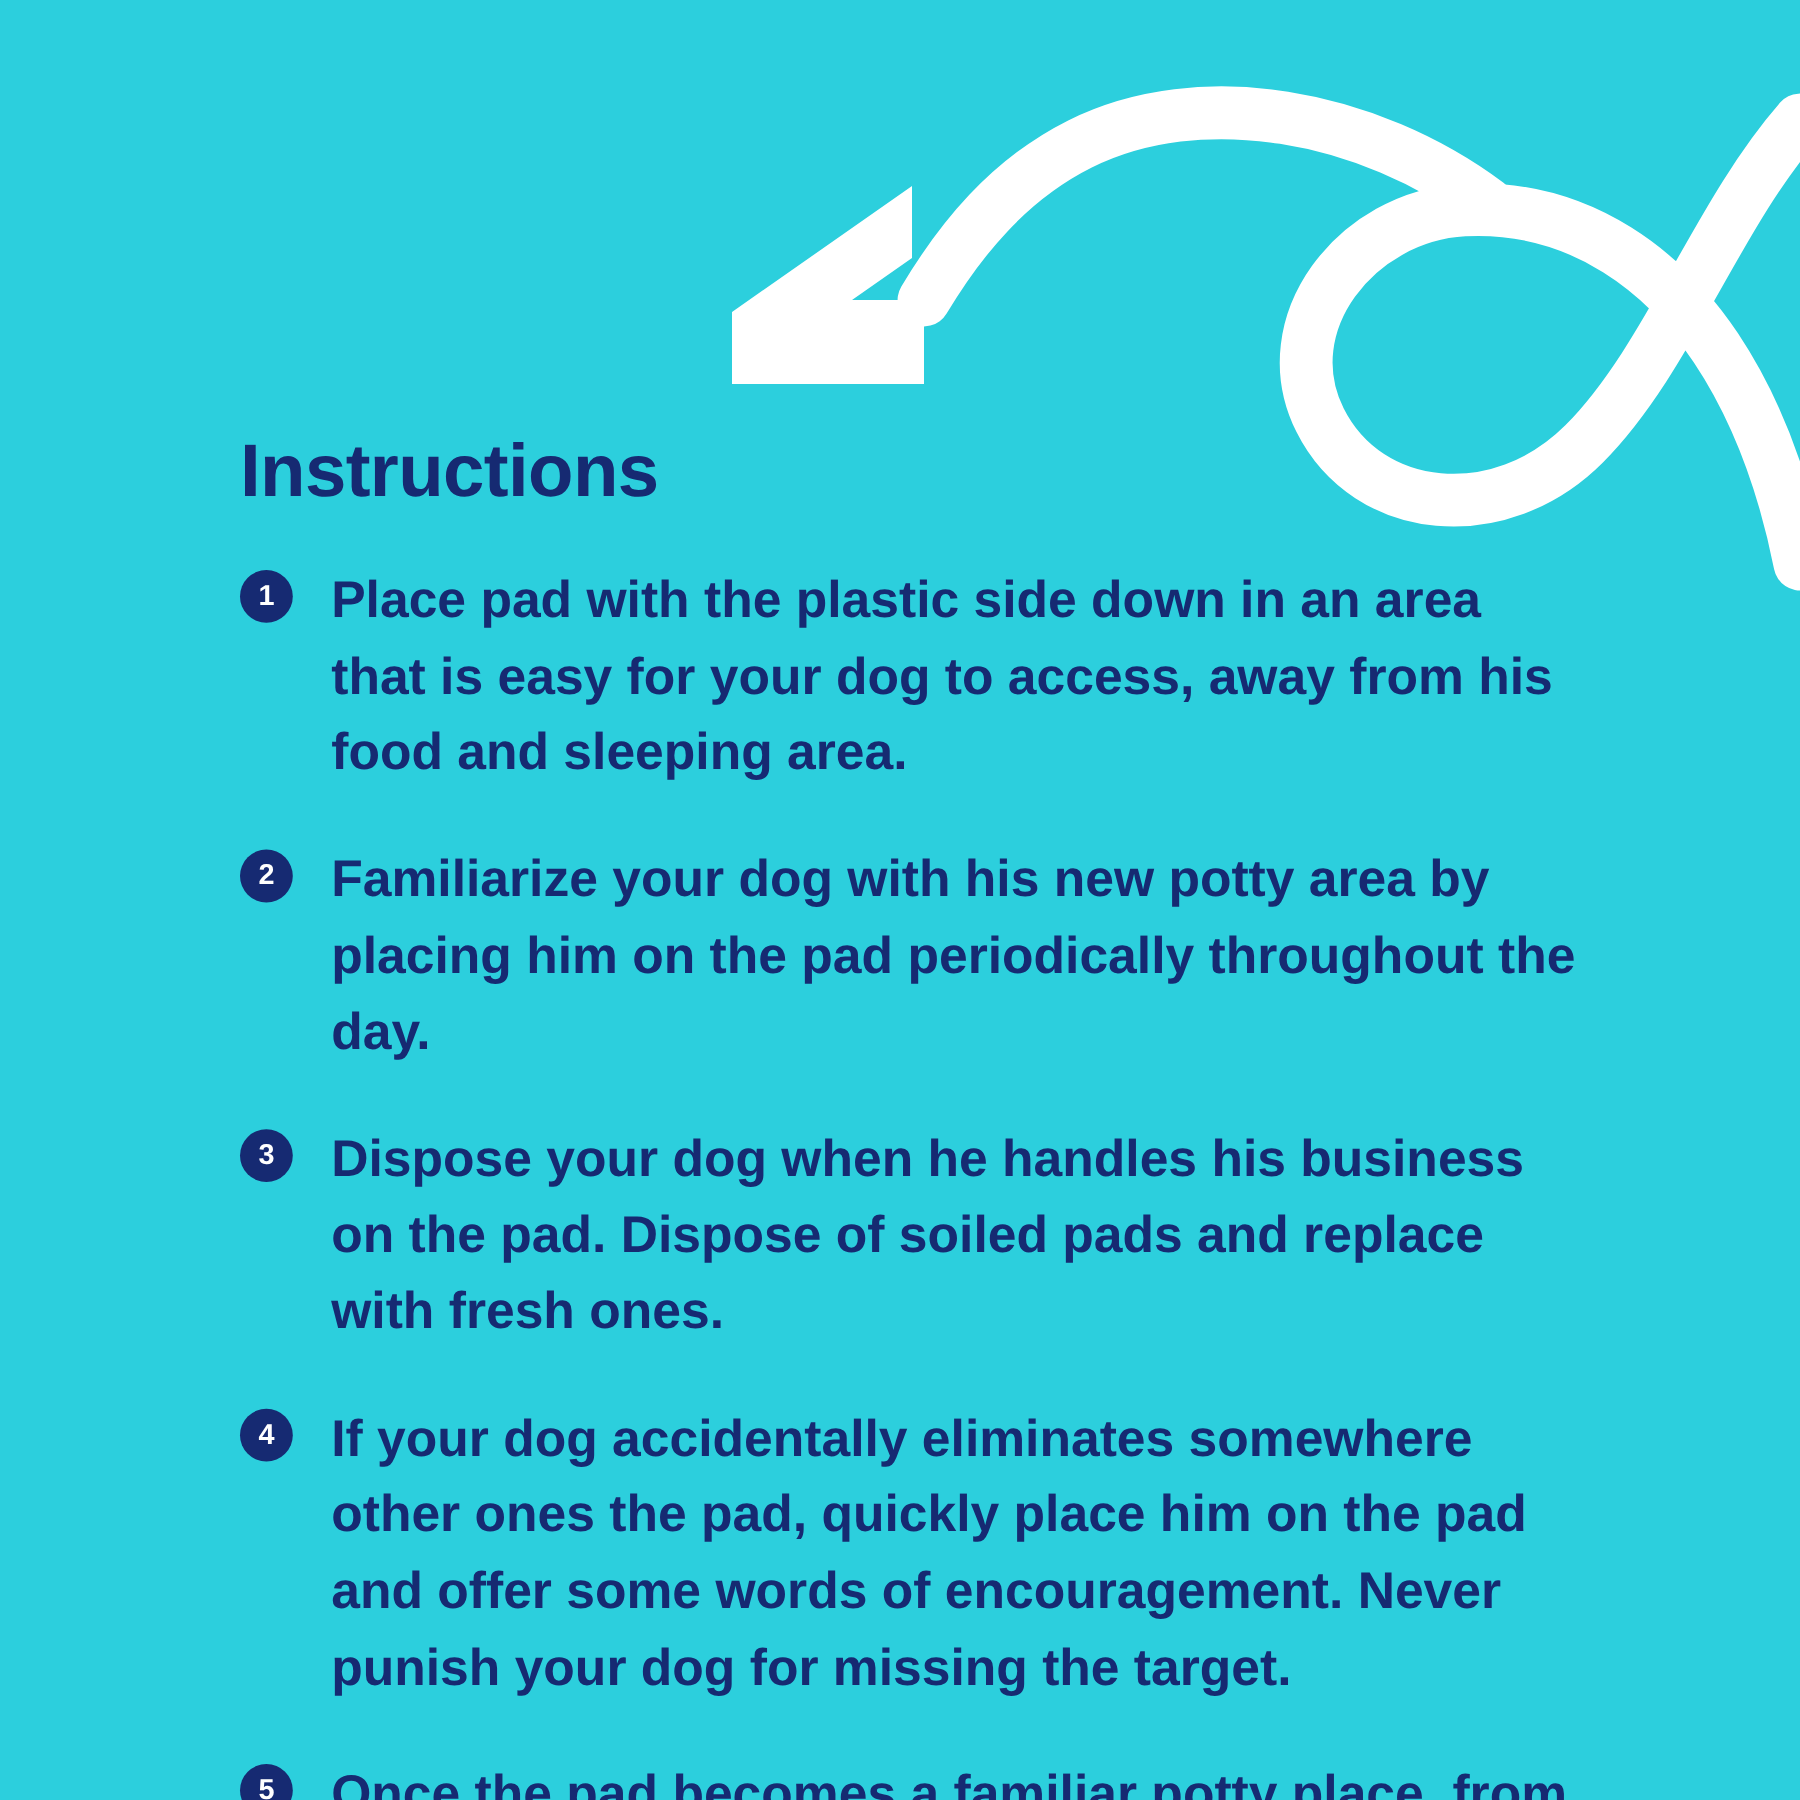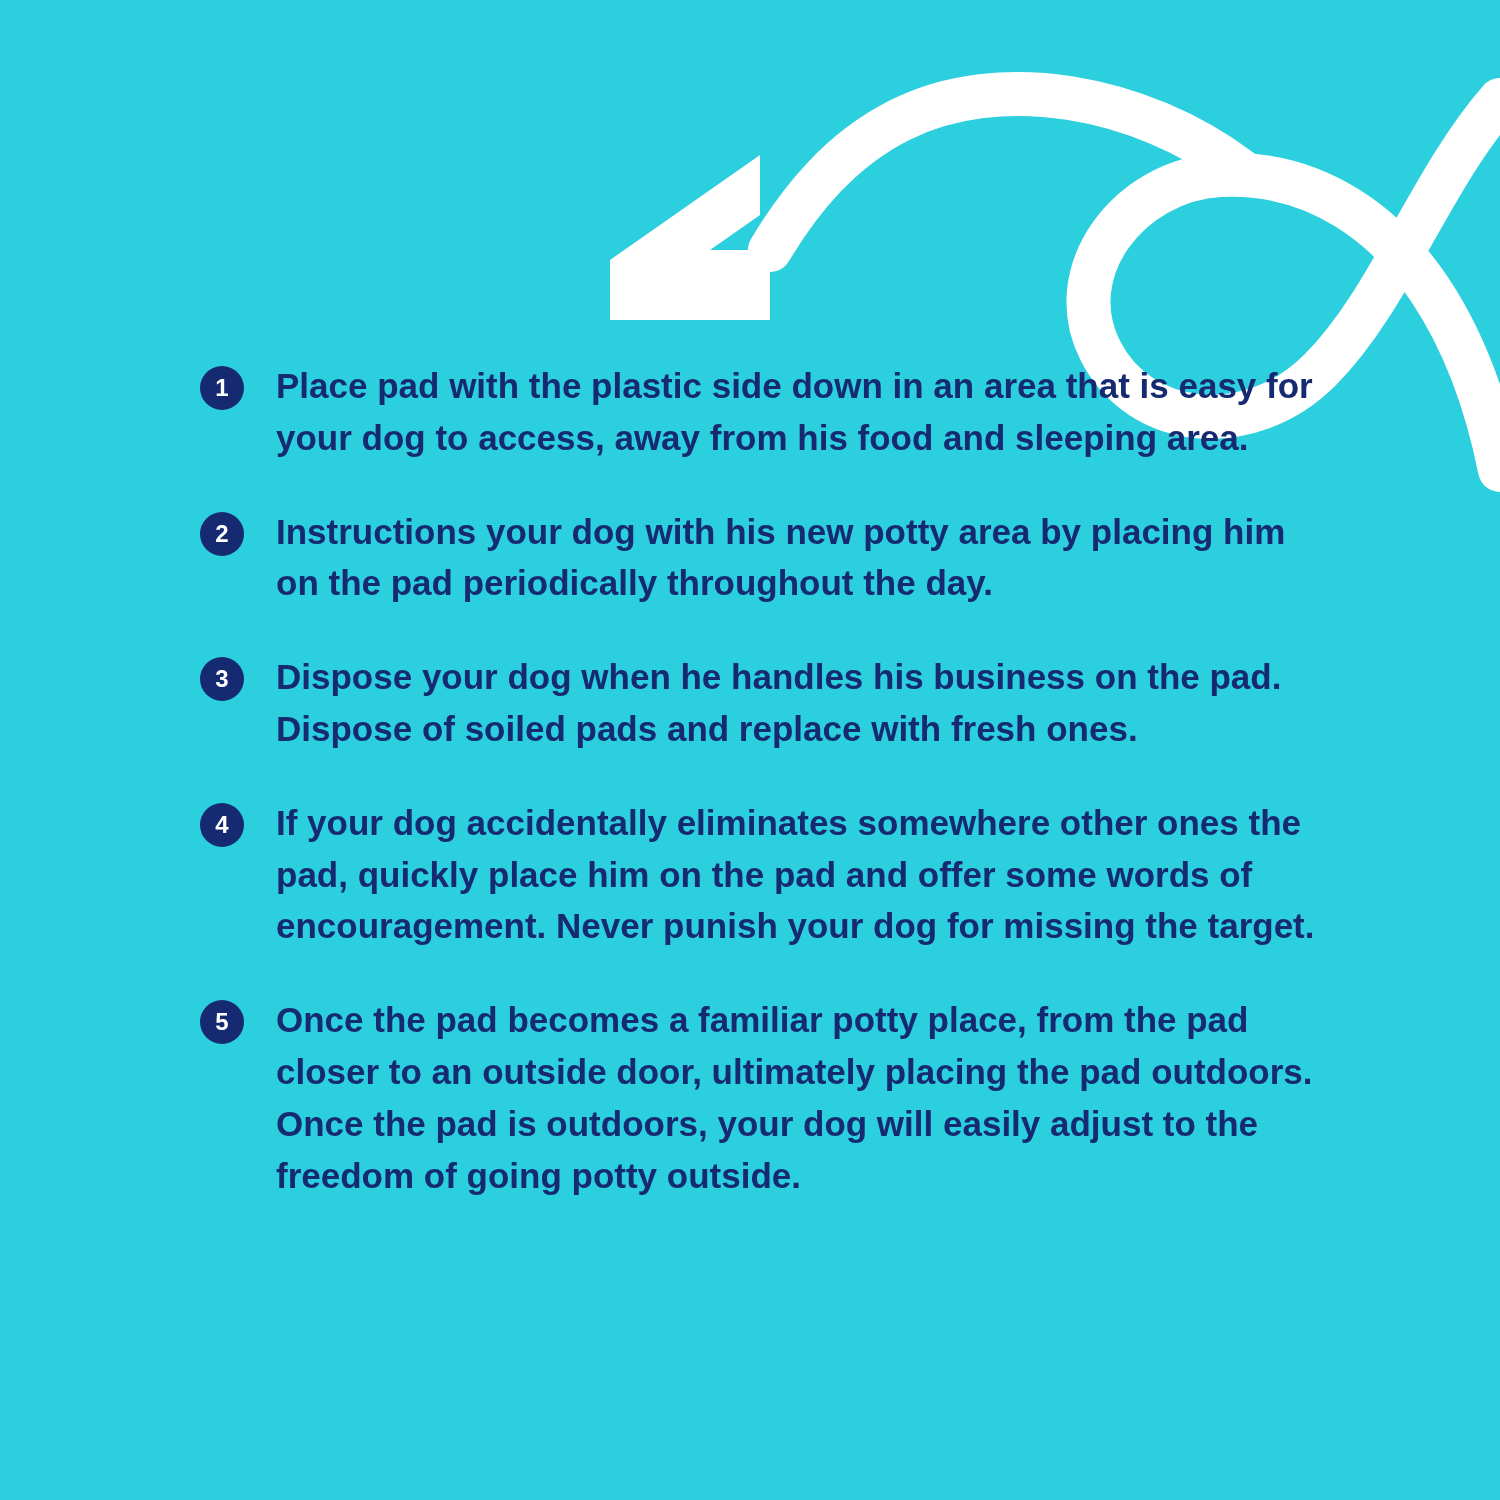--- a/index.html
+++ b/index.html
@@ -62,21 +62,21 @@
     font-size: 24px;
     font-weight: bold;
     display: flex;
     align-items: center;
     justify-content: center;
     margin-top: 6px;
   }
   .step-text {
     margin-left: 32px;
     color: #162a72;
-    font-size: 35px;
+    font-size: 43px;
     line-height: 1.48;
     font-weight: 600;
     max-width: 1040px;
   }
 </style>
 </head>
 <body>
 
 <div class="page">
 
@@ -87,31 +87,32 @@
              C 460 270, 530 180, 620 175
              C 720 170, 790 230, 830 290
              C 870 350, 890 420, 900 470" fill="none" stroke="#ffffff" stroke-width="44" stroke-linecap="round"></path>
     <path d="M640 170
              C 540 95, 400 70, 300 120
              C 240 150, 200 200, 170 250" fill="none" stroke="#ffffff" stroke-width="44" stroke-linecap="round"></path>
     <polygon points="10,260 160,155 160,215 110,250 170,250 170,320 10,320" fill="#ffffff"></polygon>
   </svg>
 
   <div class="content">
+    <h1 class="title">Instructions</h1>
 
     <div class="steps">
 
       <div class="step">
         <div class="badge">1</div>
         <div class="step-text">Place pad with the plastic side down in an area that is easy for your dog to access, away from his food and sleeping area.</div>
       </div>
 
       <div class="step">
         <div class="badge">2</div>
-        <div class="step-text">Instructions your dog with his new potty area by placing him on the pad periodically throughout the day.</div>
+        <div class="step-text">Familiarize your dog with his new potty area by placing him on the pad periodically throughout the day.</div>
       </div>
 
       <div class="step">
         <div class="badge">3</div>
         <div class="step-text">Dispose your dog when he handles his business on the pad. Dispose of soiled pads and replace with fresh ones.</div>
       </div>
 
       <div class="step">
         <div class="badge">4</div>
         <div class="step-text">If your dog accidentally eliminates somewhere other ones the pad, quickly place him on the pad and offer some words of encouragement. Never punish your dog for missing the target.</div>

